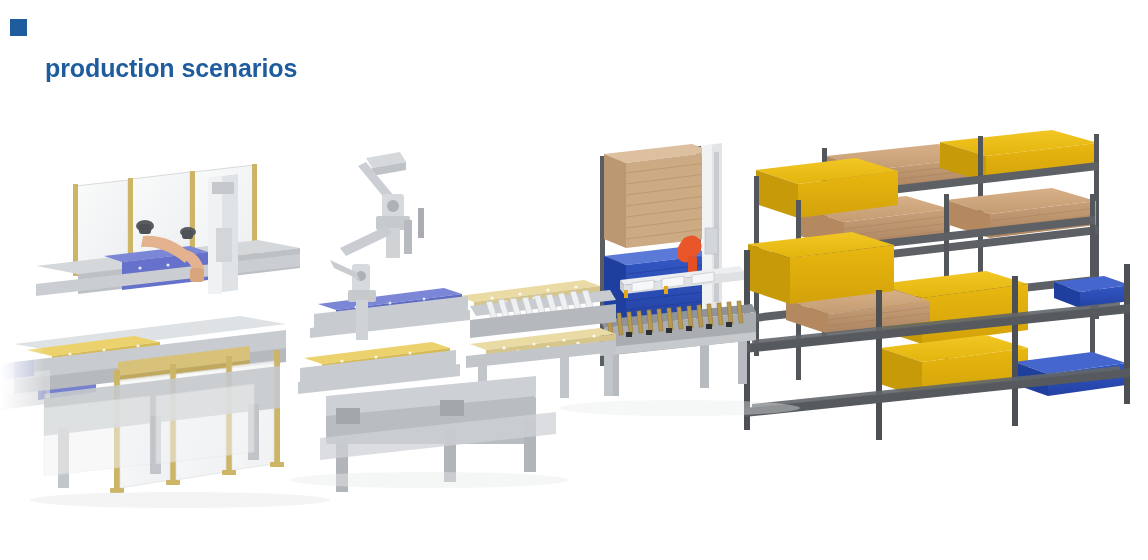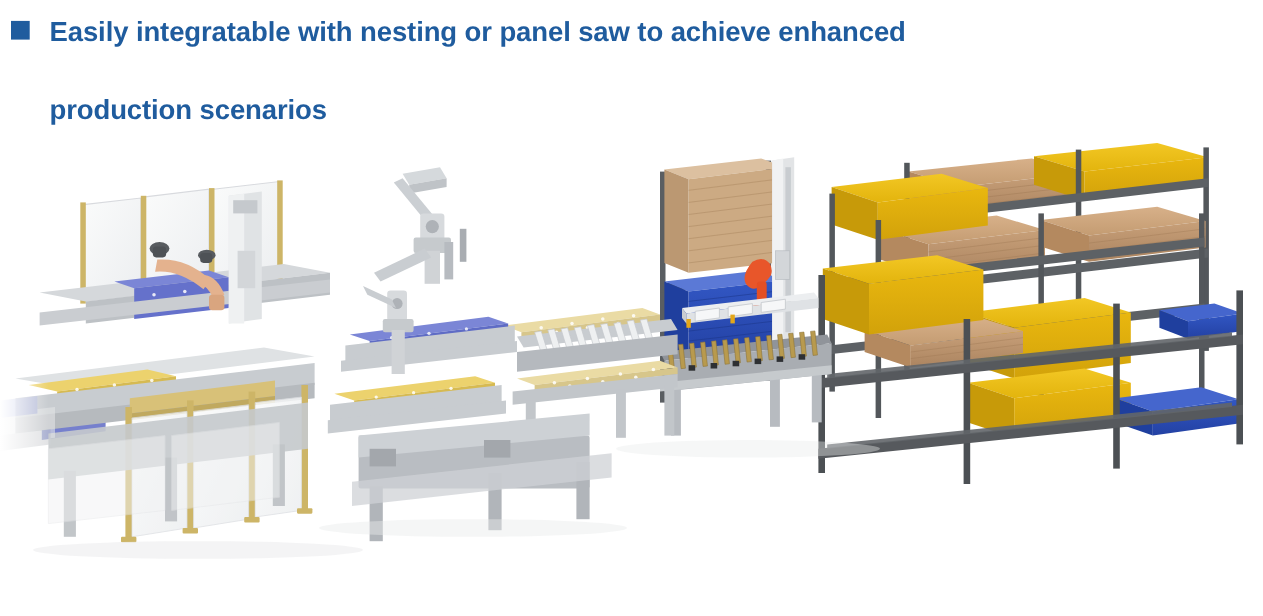--- a/index.html
+++ b/index.html
@@ -35,42 +35,41 @@
     position: absolute;
     left: 45px;
     font-size: 25px;
     font-weight: bold;
     color: #1F5C9E;
     letter-spacing: -0.1px;
     white-space: nowrap;
     line-height: 1;
   }
   #headline-line-1 { top: 17px; }
-  #headline-line-2 { top: 88px; text-align: center; }
+  #headline-line-2 { top: 56px; text-align: center; }
 
   
   #illustration {
     position: absolute;
     left: 0;
     top: 108px;
     width: 1148px;
     height: 452px;
   }
   #illustration svg {
     display: block;
     width: 1148px;
     height: 452px;
   }
 </style>
 </head>
 <body>
 
 <div id="heading-block">
   <div id="bullet-square"></div>
-  <div class="headline-line" id="headline-line-1">Easily integratable with nesting or panel saw to achieve enhanced</div>
   <div class="headline-line" id="headline-line-2">production scenarios</div>
 </div>
 
 <div id="illustration">
 <svg viewBox="0 0 1148 452" xmlns="http://www.w3.org/2000/svg">
   <defs>
     <linearGradient id="gYellowTop" x1="0" y1="0" x2="0" y2="1">
       <stop offset="0" stop-color="#f2c724"></stop>
           <stop offset="1" stop-color="#e3b40d"></stop>
     </linearGradient>

